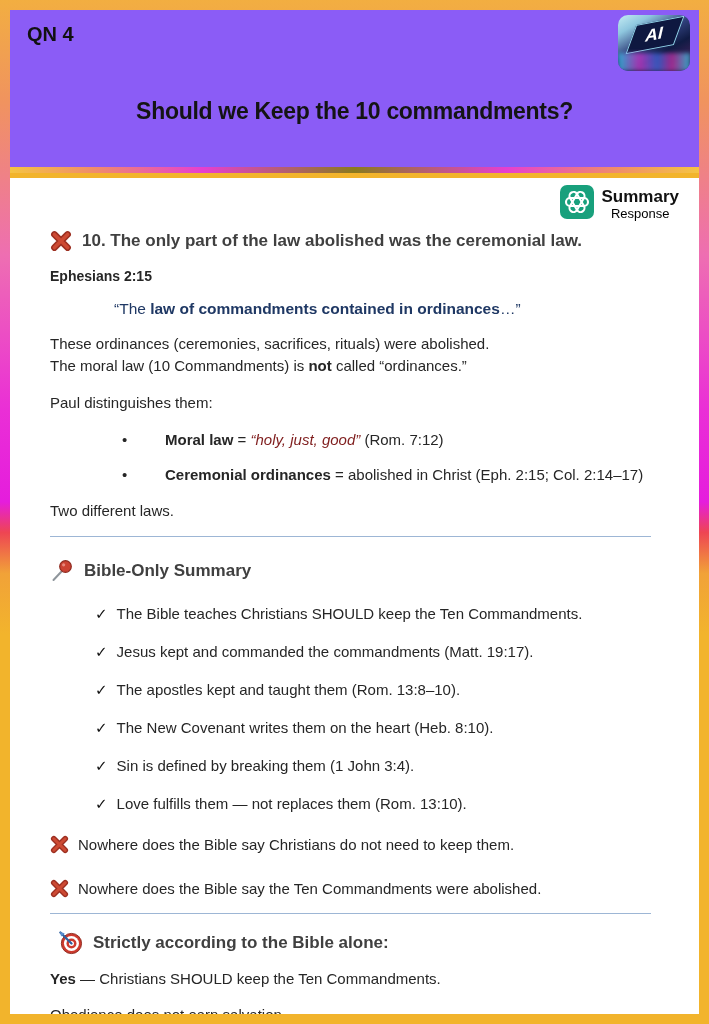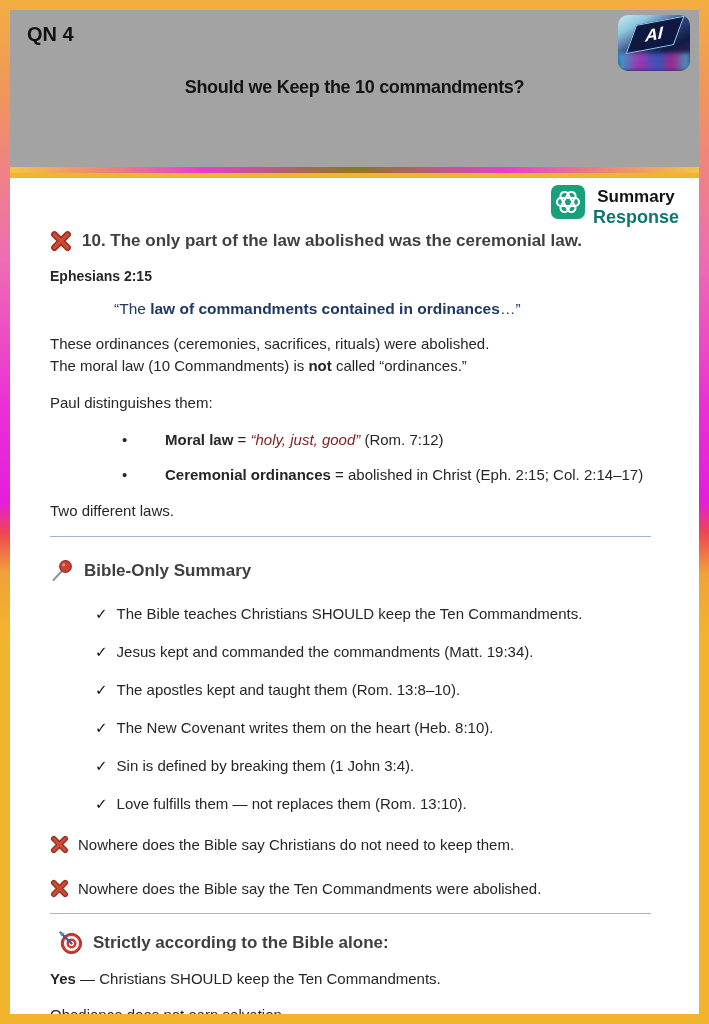--- a/index.html
+++ b/index.html
@@ -14,26 +14,26 @@
     background:linear-gradient(180deg,
       #f2ae41 0%, #f0935f 10%, #ee6eb2 25%, #ea2fd6 40%, #e51ddd 49%,
       #ee4553 52%, #f1a238 56%, #f2b42c 62%, #f2b42c 100%);
   }
   .inner{
     position:absolute;inset:10px;background:#ffffff;
     display:flex;flex-direction:column;overflow:hidden;
   }
   
   .hero{
-    position:relative;height:157px;background:#a3a3a3;flex:0 0 auto;
+    position:relative;height:157px;background:#8b5cf6;flex:0 0 auto;
   }
   .qn{position:absolute;top:13px;left:17px;font-size:20px;font-weight:bold;color:#111;}
   .title{
-    margin:0;padding-top:67px;text-align:center;
-    font-size:18px;font-weight:bold;color:#141414;letter-spacing:-0.3px;
+    margin:0;padding-top:88px;text-align:center;
+    font-size:23px;font-weight:bold;color:#141414;letter-spacing:-0.3px;
   }
   .ai-logo{
     position:absolute;top:5px;right:9px;width:72px;height:56px;border-radius:10px;overflow:hidden;
     background:linear-gradient(150deg,#c6edf4 0%,#8ec6de 20%,#30407c 45%,#101b44 65%,#3a2057 85%,#18254e 100%);
   }
   .ai-chip{
     position:absolute;left:15px;top:5px;width:42px;height:28px;background:#0e1840;
     border:1px solid #93d6ec;transform:skewX(-30deg) rotate(-12deg);
   }
   .ai-text{
@@ -47,21 +47,21 @@
   .sep-grad{
     height:6px;flex:0 0 auto;
     background:linear-gradient(90deg,#f5c443 0%,#ef8d6a 12%,#e63fd0 28%,#8a7a1e 50%,#e63fd0 72%,#ef8d6a 88%,#f5c443 100%);
   }
   .sep-gold{height:5px;flex:0 0 auto;background:#f2b42c;}
   
   .content{position:relative;flex:1 1 auto;padding:0 48px 0 40px;font-size:15px;}
   .badge{position:absolute;top:7px;right:20px;display:flex;align-items:flex-start;gap:8px;}
   .badge-text{text-align:center;line-height:1.15;padding-top:2px;}
   .badge-app{font-size:17px;font-weight:800;color:#111;}
-  .badge-sub{font-size:18px;font-weight:bold;color:#0f766e;}
+  .badge-sub{font-size:13px;font-weight:normal;color:#000000;}
   .h-row{display:flex;align-items:center;gap:10px;margin:0;font-size:17px;font-weight:bold;color:#404040;}
   .h1-row{margin-top:52px;}
   .icon{flex:0 0 auto;display:inline-flex;}
   .verse-ref{margin-top:16px;font-weight:bold;font-size:14px;}
   .quote{margin:16px 0 0 64px;color:#1f3864;font-size:15.5px;}
   .quote b{color:#1f3864;}
   .body{margin:15px 0 0 0;line-height:1.48;}
   .bullets{list-style:none;margin:14px 0 0 0;padding:0;}
   .bullets li{display:flex;margin:0 0 14px 72px;line-height:1.4;}
   .dot{width:43px;flex:0 0 auto;}
@@ -159,21 +159,21 @@
         <span>Bible-Only Summary</span>
       </h2>
 
       <div class="checklist">
         <div class="check-item">
             <span class="check">✓</span>
             <span>The Bible teaches Christians SHOULD keep the Ten Commandments.</span>
           </div>
         <div class="check-item">
             <span class="check">✓</span>
-            <span>Jesus kept and commanded the commandments (Matt. 19:34).</span>
+            <span>Jesus kept and commanded the commandments (Matt. 19:17).</span>
           </div>
         <div class="check-item">
             <span class="check">✓</span>
             <span>The apostles kept and taught them (Rom. 13:8–10).</span>
           </div>
         <div class="check-item">
             <span class="check">✓</span>
             <span>The New Covenant writes them on the heart (Heb. 8:10).</span>
           </div>
         <div class="check-item">

